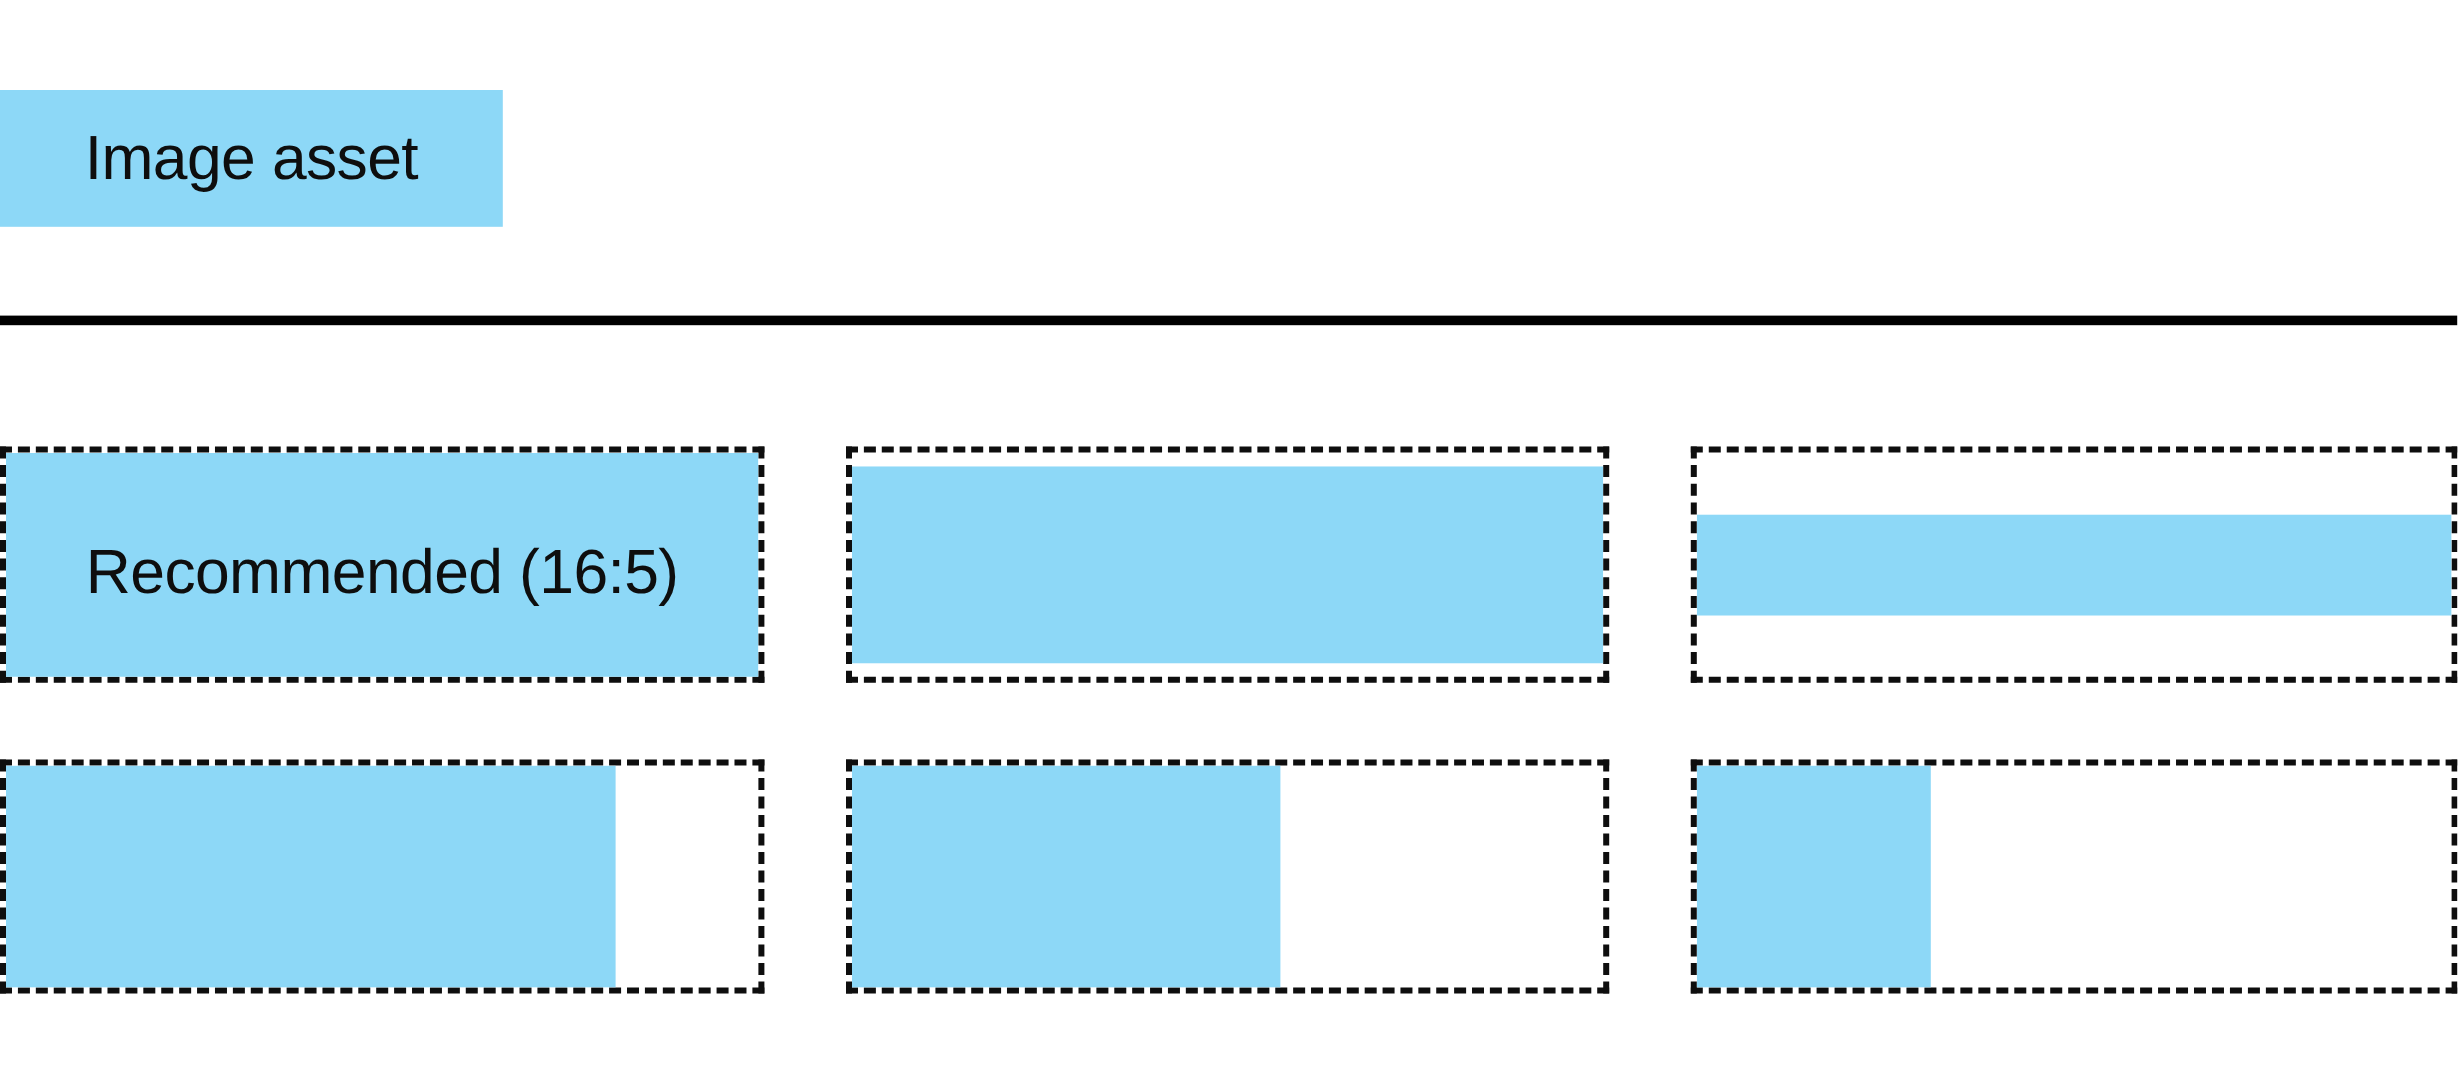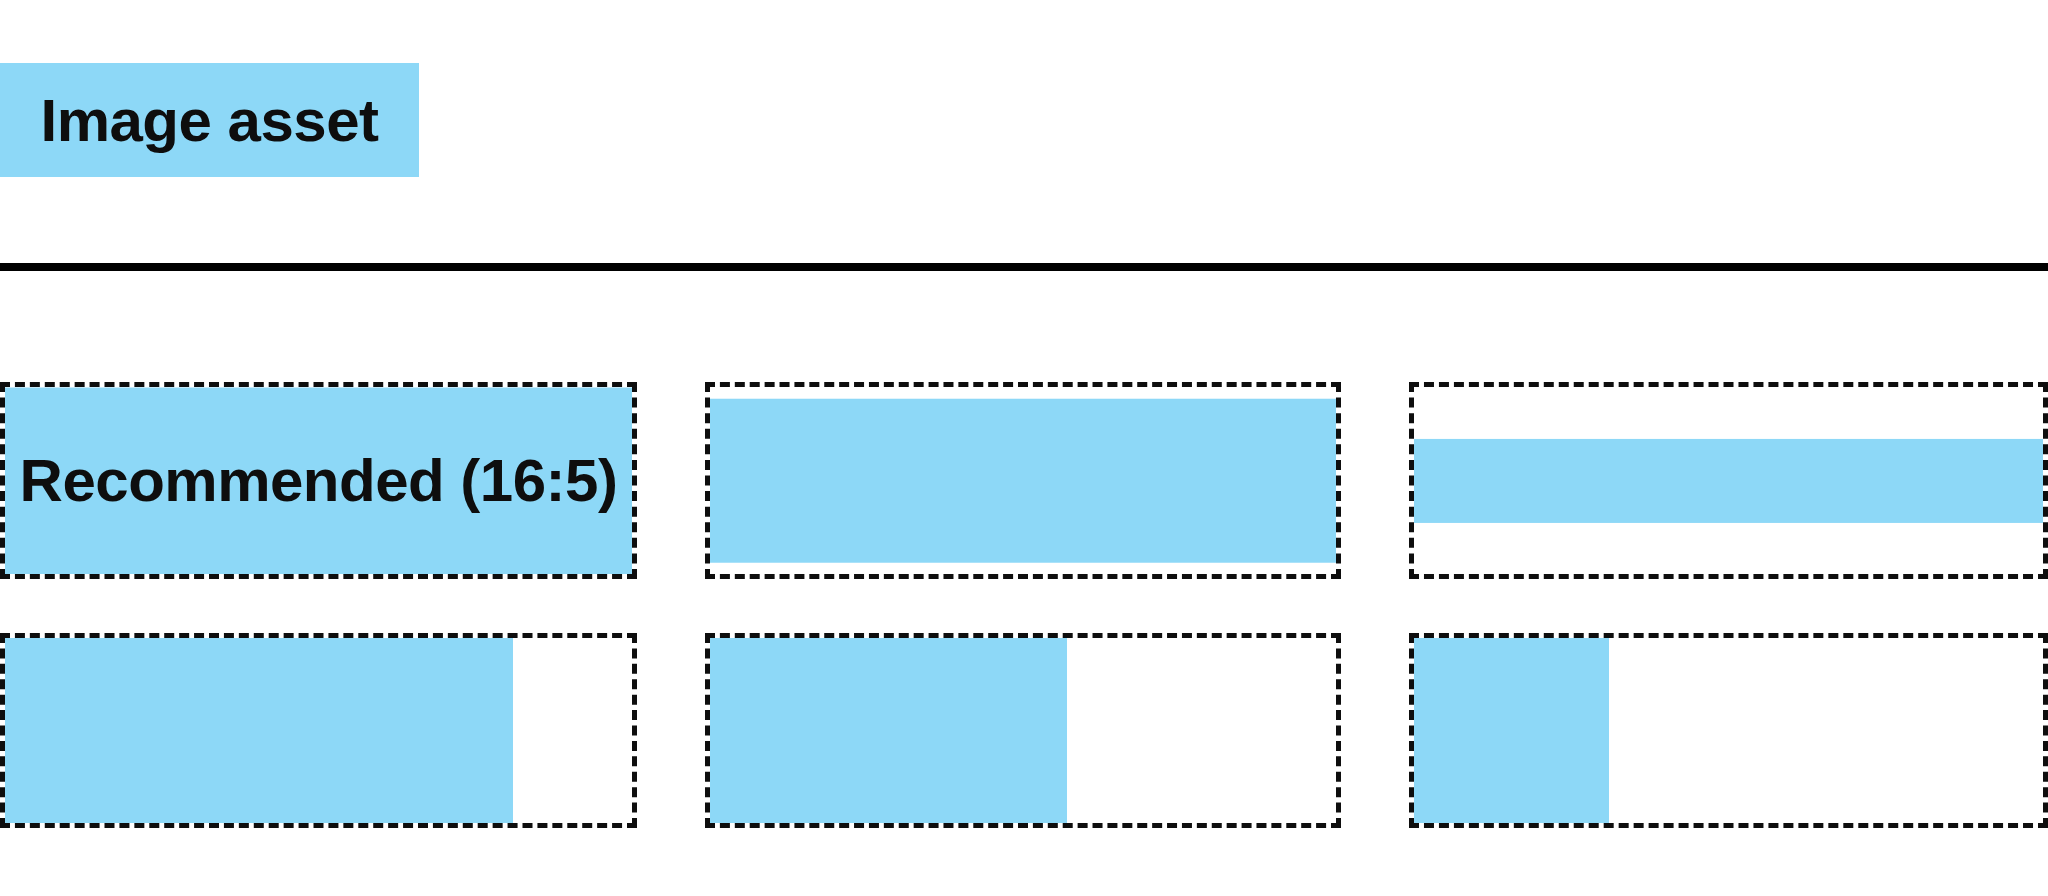--- a/index.html
+++ b/index.html
@@ -1,40 +1,40 @@
 <!DOCTYPE html>
 <html style="--blue: #8DD8F7;"><head>
 <meta charset="utf-8">
 <style>
   html,body{margin:0;padding:0;background:#ffffff;}
   #canvas{
     position:relative;width:2048px;height:896px;overflow:hidden;background:#ffffff;
     font-family:"Liberation Sans","DejaVu Sans",sans-serif;color:#0e0e0e;
   }
   .label{
-    font-size:60px;font-weight:700;letter-spacing:-0.5px;white-space:nowrap;
-    display:flex;align-items:center;justify-content:center;
+    font-size:52px;font-weight:400;letter-spacing:-0.5px;white-space:nowrap;
+    display:flex;align-items:center;justify-content:center;margin-top:12px;
   }
   
   #asset-swatch{
     position:absolute;left:0;top:63px;width:419px;height:114px;
     background:var(--blue);
   }
   #header-space-box{
     position:absolute;left:456px;top:63px;width:910px;height:114px;
     box-sizing:border-box;border:5px dashed #0e0e0e;
   }
   #asset-swatch,#header-space-box{display:flex;align-items:center;justify-content:center;}
   
   #divider{position:absolute;left:0;top:263px;width:2048px;height:8px;background:#000000;}
   
   .example{
     position:absolute;box-sizing:border-box;border:5px dashed #0e0e0e;overflow:hidden;
   }
-  .row1{top:382px;height:197px;}
+  .row1{top:372px;height:197px;}
   .row2{top:633px;height:195px;}
   .col1{left:0;width:637px;}
   .col2{left:705px;width:636px;}
   .col3{left:1409px;width:639px;}
   .fill{position:absolute;background:var(--blue);}
   .row1 .fill{left:0;right:0;top:50%;transform:translateY(-50%);width:100%;}
   .row2 .fill{left:0;top:0;bottom:0;height:100%;}
   .example .overlay-label{
     position:absolute;left:0;top:0;right:0;bottom:0;
   }

